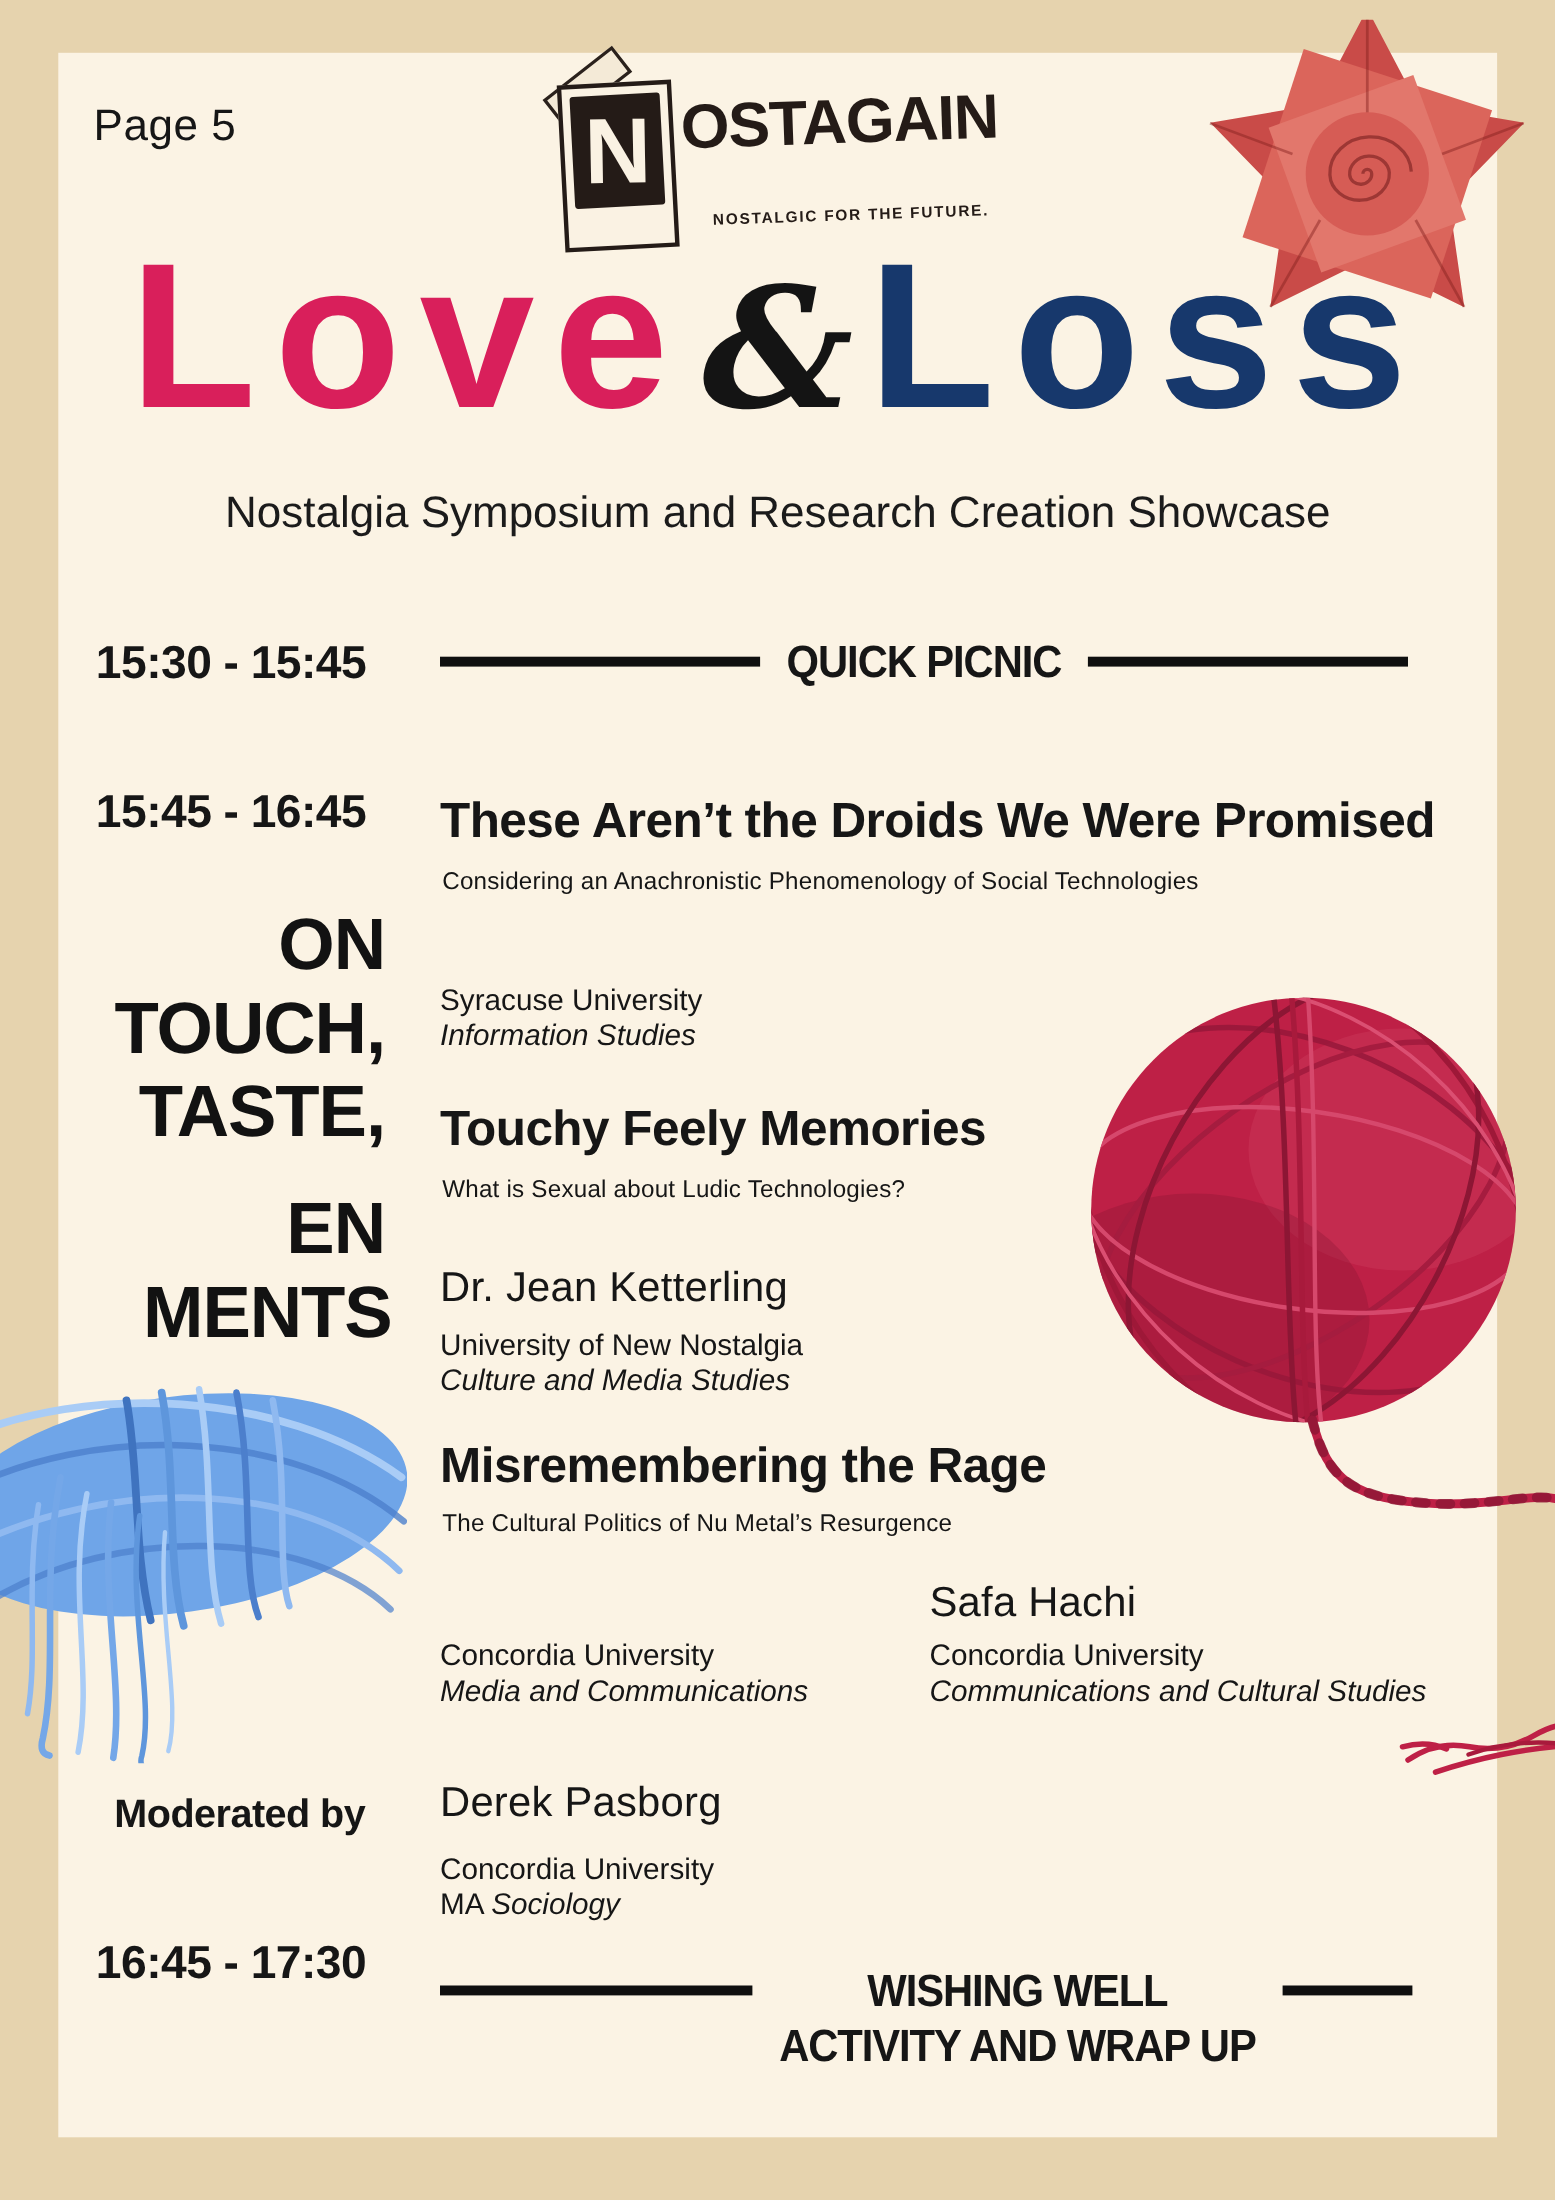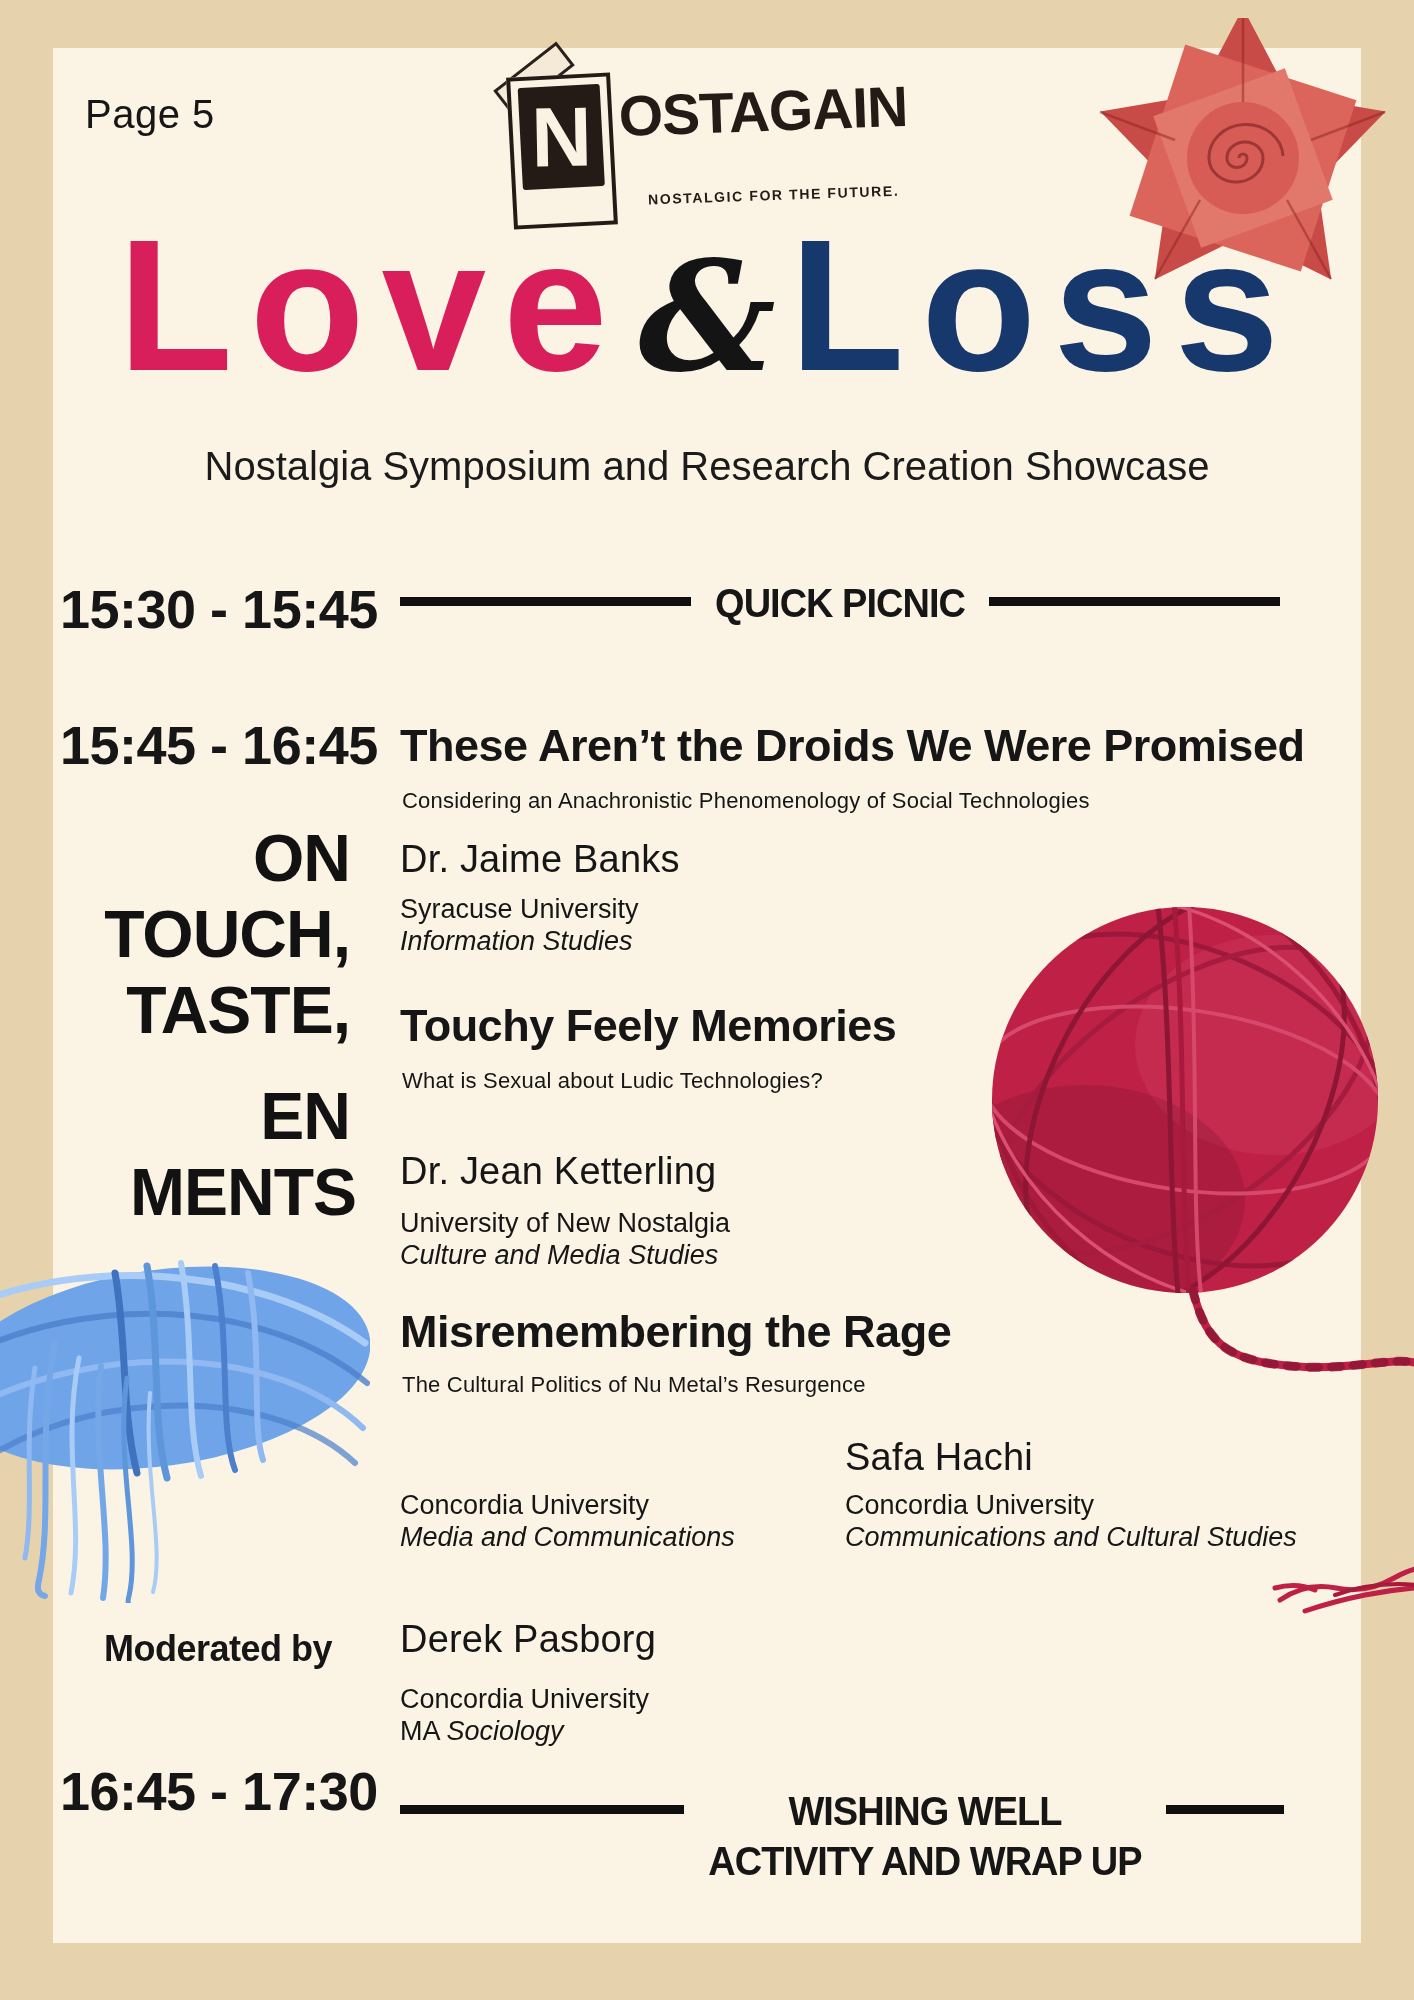--- a/index.html
+++ b/index.html
@@ -22,21 +22,21 @@
   .polaroid .n{color:#FAF2E3;font-size:84px;font-weight:bold;line-height:1;transform:rotate(2deg);}
   .brand-name{position:absolute;left:132px;top:28px;font-size:57px;font-weight:800;letter-spacing:-1px;color:#241B17;transform:rotate(-2deg);transform-origin:left bottom;white-space:nowrap;}
   .brand-tagline{position:absolute;left:160px;top:132px;font-size:14px;font-weight:bold;letter-spacing:1.6px;color:#241B17;transform:rotate(-2deg);white-space:nowrap;}
   
   .event-title{left:0;top:208px;width:100%;text-align:center;font-size:188px;line-height:1.04;font-weight:bold;letter-spacing:.09em;white-space:nowrap;}
   .event-title .love{color:#D91F5B;}
   .event-title .amp{font-family:"DejaVu Serif",serif;font-style:italic;font-weight:bold;font-size:152px;color:#141414;letter-spacing:0;padding:0 14px;}
   .event-title .loss{color:#17386C;}
   .event-subtitle{left:0;top:444px;width:100%;text-align:center;font-size:40px;color:#1b1b1b;}
   
-  .time{width:300px;text-align:center;font-size:54px;font-weight:bold;letter-spacing:-.5px;white-space:nowrap;}
+  .time{width:300px;text-align:center;font-size:42px;font-weight:bold;letter-spacing:-.5px;white-space:nowrap;}
   .break-row{left:400px;right:134px;display:flex;align-items:flex-start;gap:24px;}
   .rule{height:9px;background:#0f0f0f;flex:1 1 0;margin-top:19px;}
   .rule.wide{flex:2.4 1 0;}
   .break-label{font-size:38px;font-weight:bold;letter-spacing:-1px;white-space:nowrap;text-align:center;line-height:46px;transform:scaleY(1.08);transform-origin:top;}
   
   .s-title{left:400px;font-size:45px;font-weight:bold;letter-spacing:-.5px;white-space:nowrap;}
   .s-sub{left:402px;font-size:22px;letter-spacing:.2px;white-space:nowrap;}
   .sp-name{font-size:38px;letter-spacing:.2px;white-space:nowrap;}
   .sp-affil{font-size:27px;white-space:nowrap;}
   .sp-dept{font-size:27px;font-style:italic;white-space:nowrap;}
@@ -76,21 +76,20 @@
   <div class="abs time" style="left:60px;top:578px;">15:30 - 15:45</div>
   <div class="abs break-row" style="top:578px;">
     <div class="rule"></div>
     <div class="break-label">QUICK PICNIC</div>
     <div class="rule"></div>
   </div>
 
   <div class="abs time" style="left:60px;top:714px;">15:45 - 16:45</div>
   <div class="abs s-title" style="top:720px;">These Aren’t the Droids We Were Promised</div>
   <div class="abs s-sub" style="top:788px;">Considering an Anachronistic Phenomenology of Social Technologies</div>
-  <div class="abs sp-name" style="left:400px;top:838px;">Dr. Jaime Banks</div>
   <div class="abs sp-affil" style="left:400px;top:894px;">Syracuse University</div>
   <div class="abs sp-dept" style="left:400px;top:926px;">Information Studies</div>
 
   <div class="abs side-text">
     <div class="r">ON</div>
     <div class="r">TOUCH,</div>
     <div class="l">TASTE,</div>
     <div class="sp"></div>
     <div class="l ind2">EN</div>
     <div class="l ind">MENTS</div>

